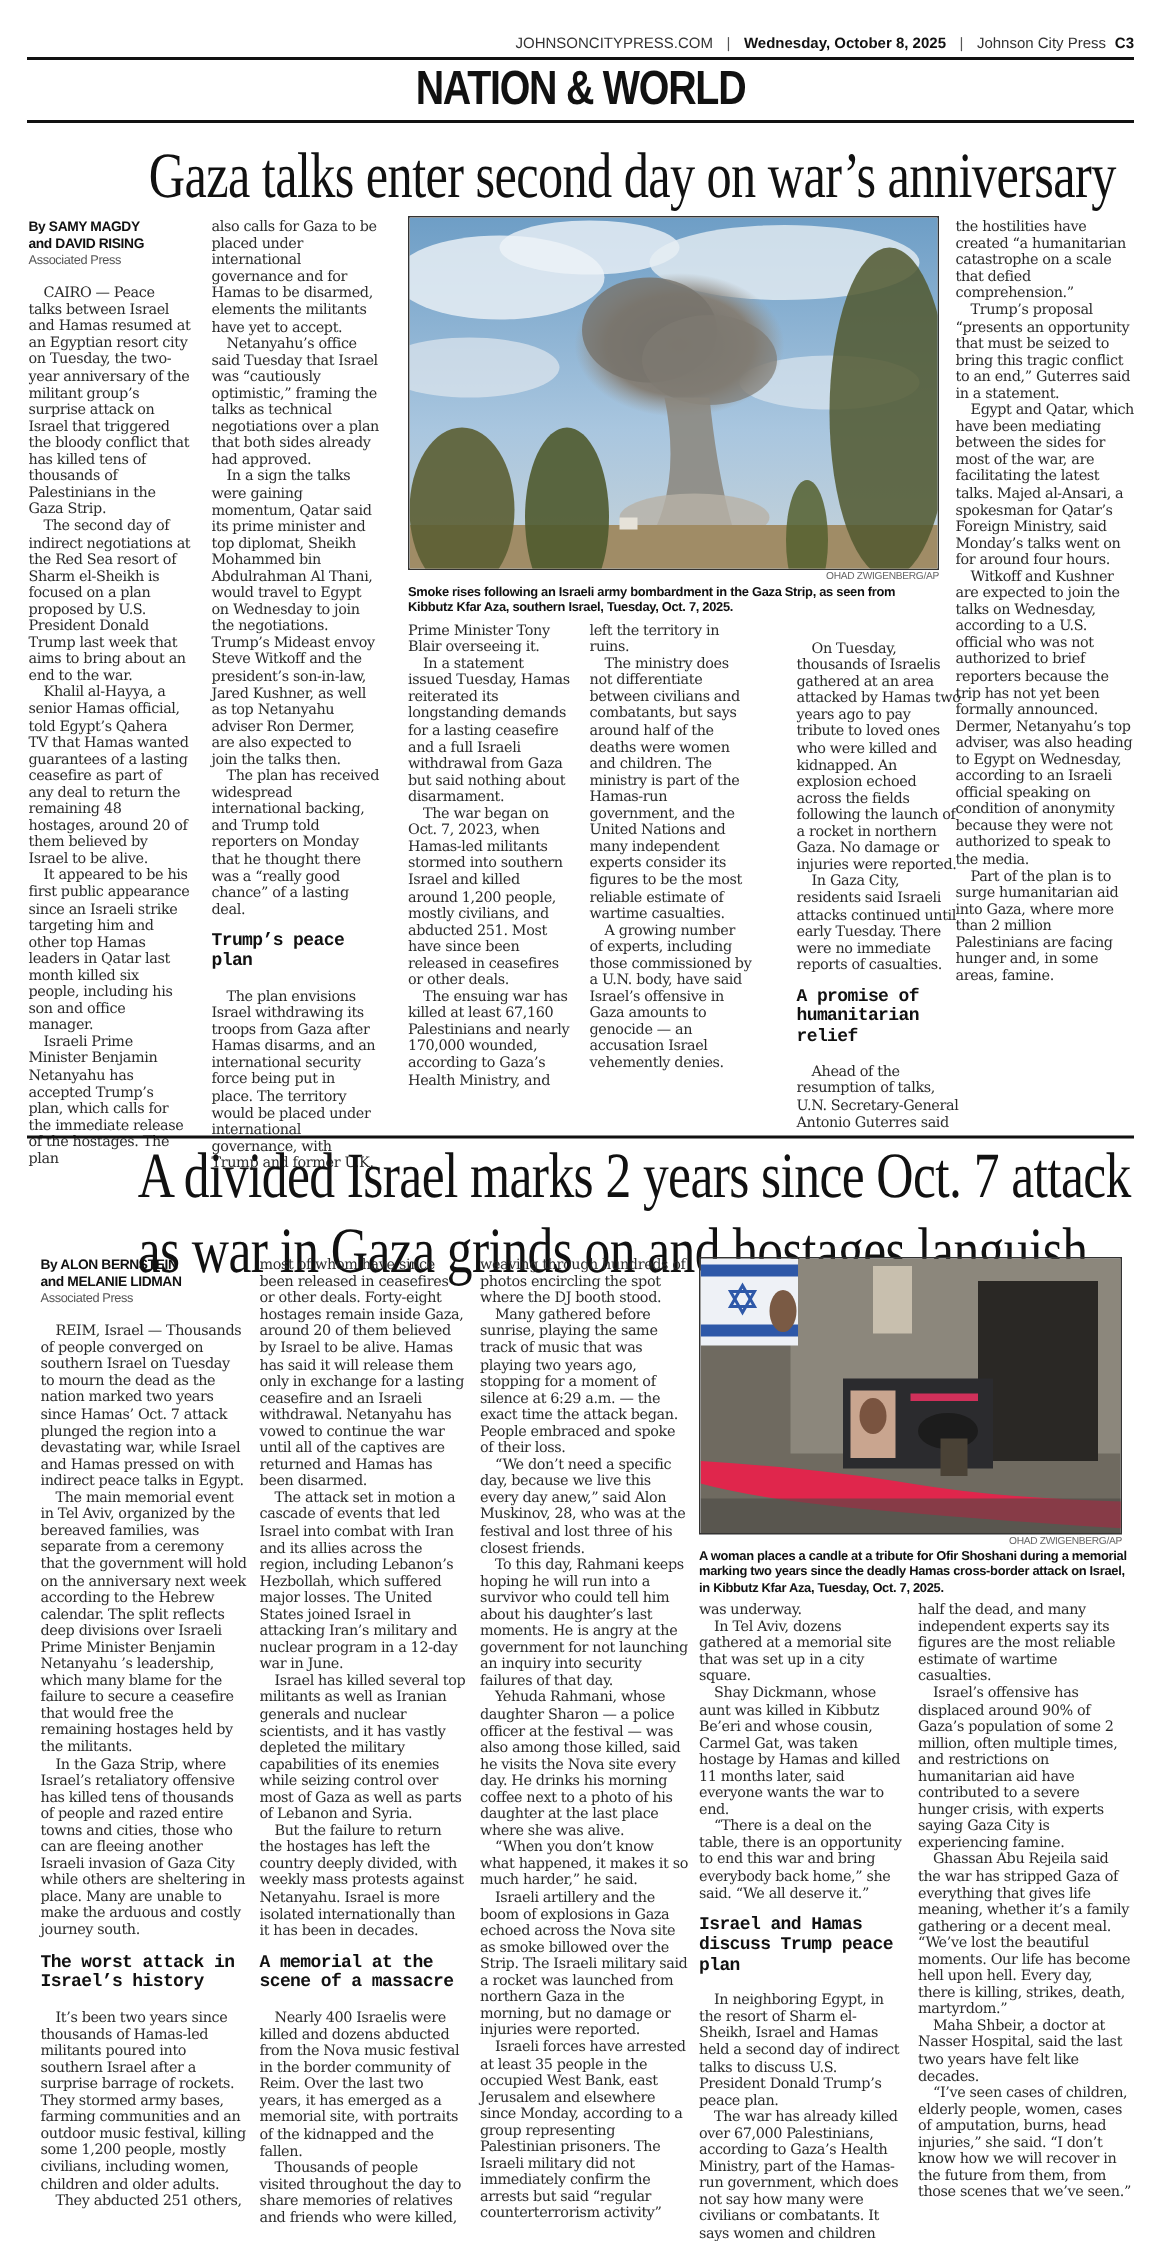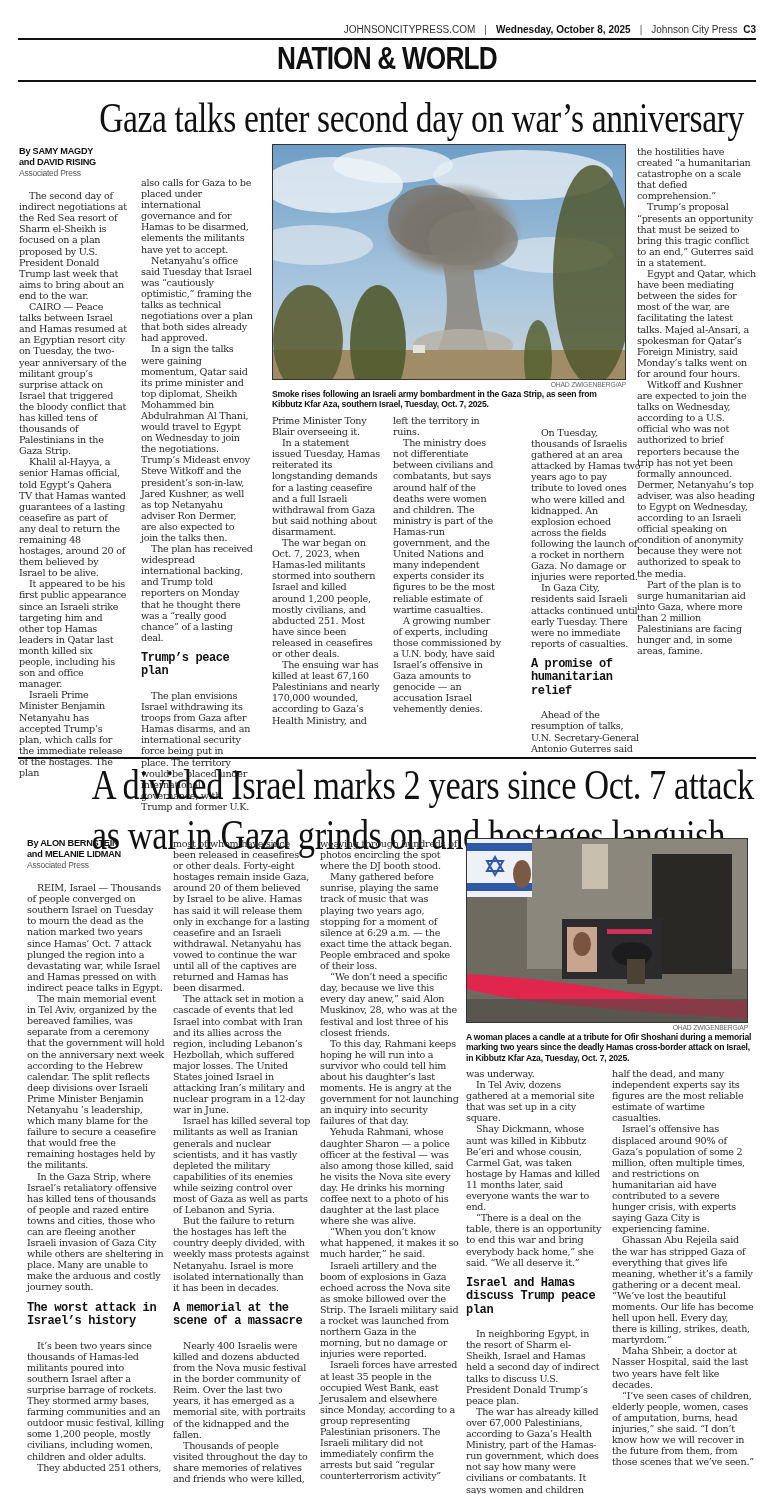--- a/index.html
+++ b/index.html
@@ -39,28 +39,28 @@
 <div class="rule" style="top:38px;"></div>
 <div class="section-title">NATION &amp; WORLD</div>
 <div class="rule" style="top:80px;"></div>
 
 <div class="headline hl1">Gaza talks enter second day on war’s anniversary</div>
 
 <div class="col" style="left:19px; top:146px; width:108px;">
   <div class="byline">By SAMY MAGDY</div>
   <div class="byline">and DAVID RISING</div>
   <div class="agency">Associated Press</div>
+  <p>CAIRO — Peace talks between Israel and Hamas resumed at an Egyptian resort city on Tuesday, the two-year anniversary of the militant group’s surprise attack on Israel that triggered the bloody conflict that has killed tens of thousands of Palestinians in the Gaza Strip.</p>
   <p>The second day of indirect negotiations at the Red Sea resort of Sharm el-Sheikh is focused on a plan proposed by U.S. President Donald Trump last week that aims to bring about an end to the war.</p>
-  <p>CAIRO — Peace talks between Israel and Hamas resumed at an Egyptian resort city on Tuesday, the two-year anniversary of the militant group’s surprise attack on Israel that triggered the bloody conflict that has killed tens of thousands of Palestinians in the Gaza Strip.</p>
   <p>Khalil al-Hayya, a senior Hamas official, told Egypt’s Qahera TV that Hamas wanted guarantees of a lasting ceasefire as part of any deal to return the remaining 48 hostages, around 20 of them believed by Israel to be alive.</p>
   <p>It appeared to be his first public appearance since an Israeli strike targeting him and other top Hamas leaders in Qatar last month killed six people, including his son and office manager.</p>
   <p>Israeli Prime Minister Benjamin Netanyahu has accepted Trump’s plan, which calls for the immediate release of the hostages. The plan</p>
 </div>
 
-<div class="col" style="left:141px; top:146px; width:112px;margin-top:31px;">
+<div class="col" style="left:141px; top:146px; width:112px;">
   <p class="noindent">also calls for Gaza to be placed under international governance and for Hamas to be disarmed, elements the militants have yet to accept.</p>
   <p>Netanyahu’s office said Tuesday that Israel was “cautiously optimistic,” framing the talks as technical negotiations over a plan that both sides already had approved.</p>
   <p>In a sign the talks were gaining momentum, Qatar said its prime minister and top diplomat, Sheikh Mohammed bin Abdulrahman Al Thani, would travel to Egypt on Wednesday to join the negotiations. Trump’s Mideast envoy Steve Witkoff and the president’s son-in-law, Jared Kushner, as well as top Netanyahu adviser Ron Dermer, are also expected to join the talks then.</p>
   <p>The plan has received widespread international backing, and Trump told reporters on Monday that he thought there was a “really good chance” of a lasting deal.</p>
   <div class="subhead">Trump’s peace plan</div>
   <p>The plan envisions Israel withdrawing its troops from Gaza after Hamas disarms, and an international security force being put in place. The territory would be placed under international governance, with Trump and former U.K.</p>
 </div>
 
 <div class="photo" style="left:272px; top:144px; width:354px; height:236px;">
   <svg width="354" height="236" viewBox="0 0 354 236">

